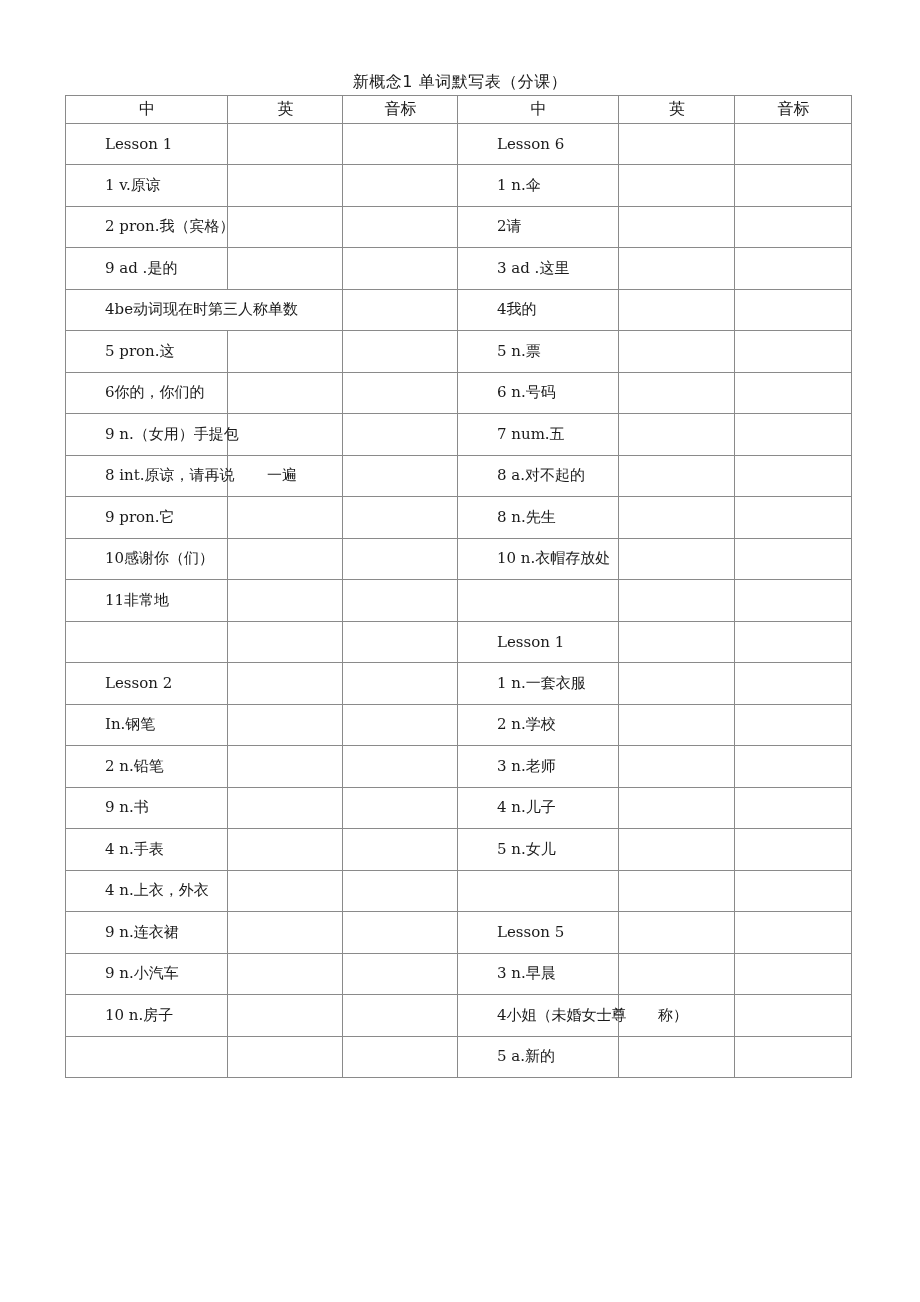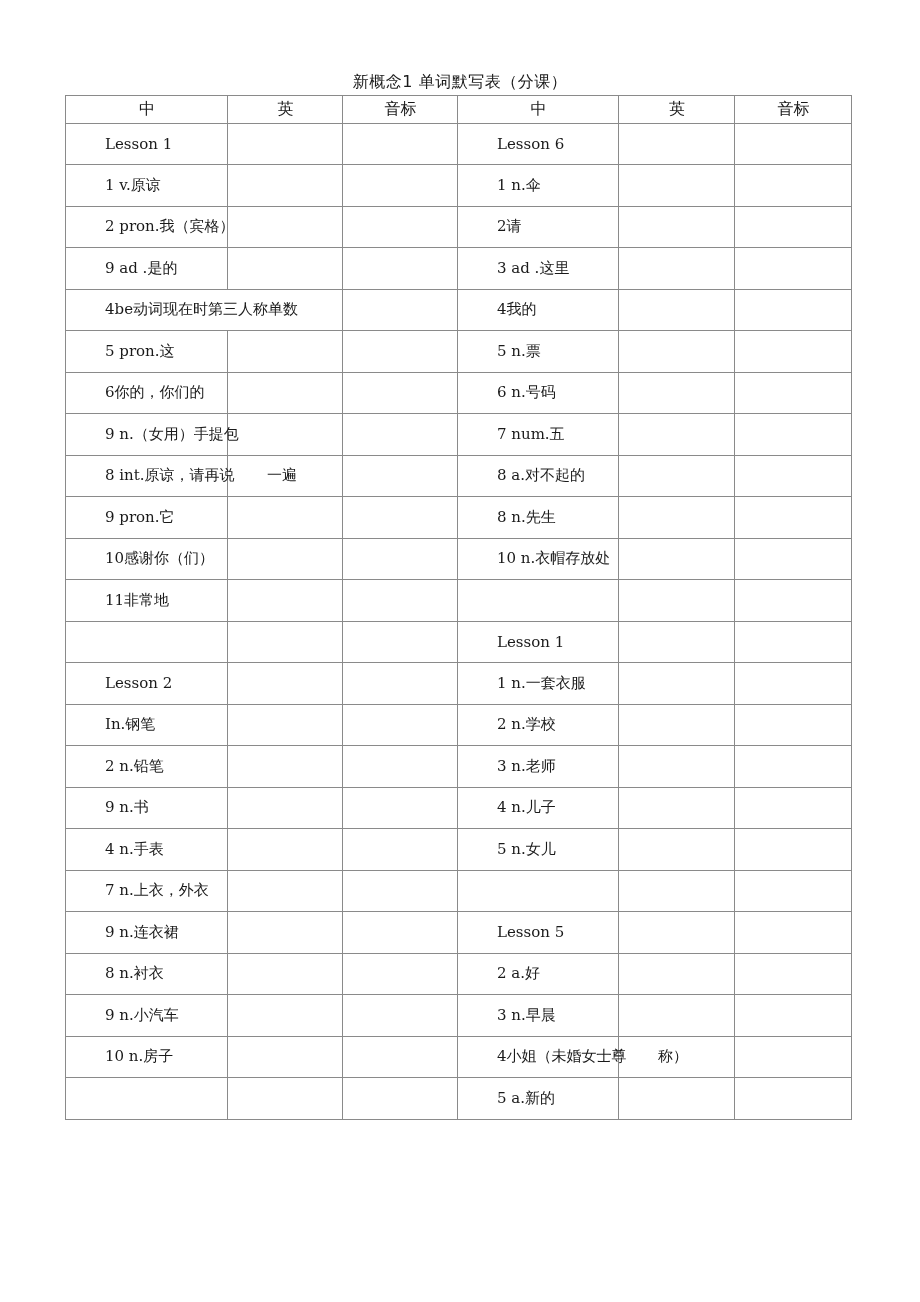--- a/index.html
+++ b/index.html
@@ -227,40 +227,32 @@
       </tr>
       <tr>
         <td><span class="cell-text">4 n.手表</span></td>
         <td></td>
         <td></td>
         <td><span class="cell-text">5 n.女儿</span></td>
         <td></td>
         <td></td>
       </tr>
       <tr>
-        <td><span class="cell-text">7 n.上衣，外衣</span></td>
+        <td><span class="cell-text">4 n.上衣，外衣</span></td>
         <td></td>
         <td></td>
         <td><span class="cell-text"></span></td>
         <td></td>
         <td></td>
       </tr>
       <tr>
         <td><span class="cell-text">9 n.连衣裙</span></td>
         <td></td>
         <td></td>
         <td><span class="cell-text">Lesson 5</span></td>
-        <td></td>
-        <td></td>
-      </tr>
-      <tr>
-        <td><span class="cell-text">8 n.衬衣</span></td>
-        <td></td>
-        <td></td>
-        <td><span class="cell-text">2 a.好</span></td>
         <td></td>
         <td></td>
       </tr>
       <tr>
         <td><span class="cell-text">9 n.小汽车</span></td>
         <td></td>
         <td></td>
         <td><span class="cell-text">3 n.早晨</span></td>
         <td></td>
         <td></td>

